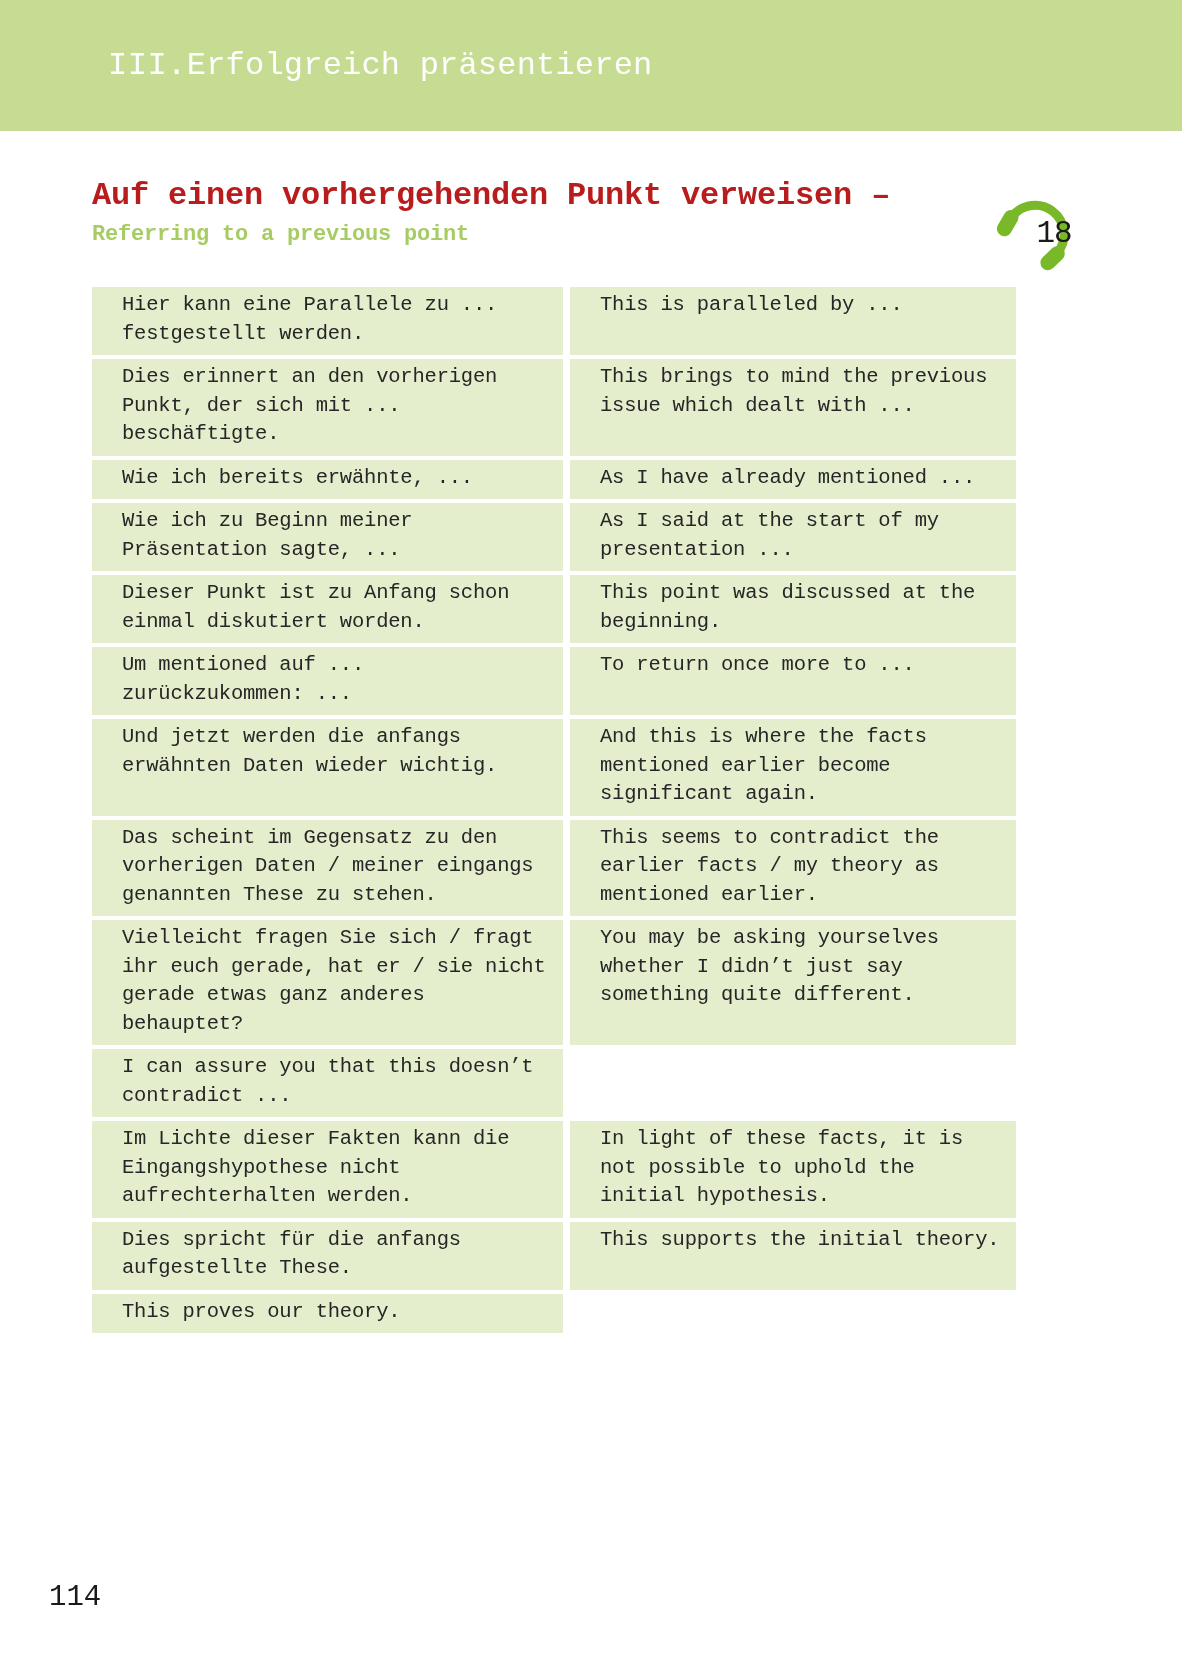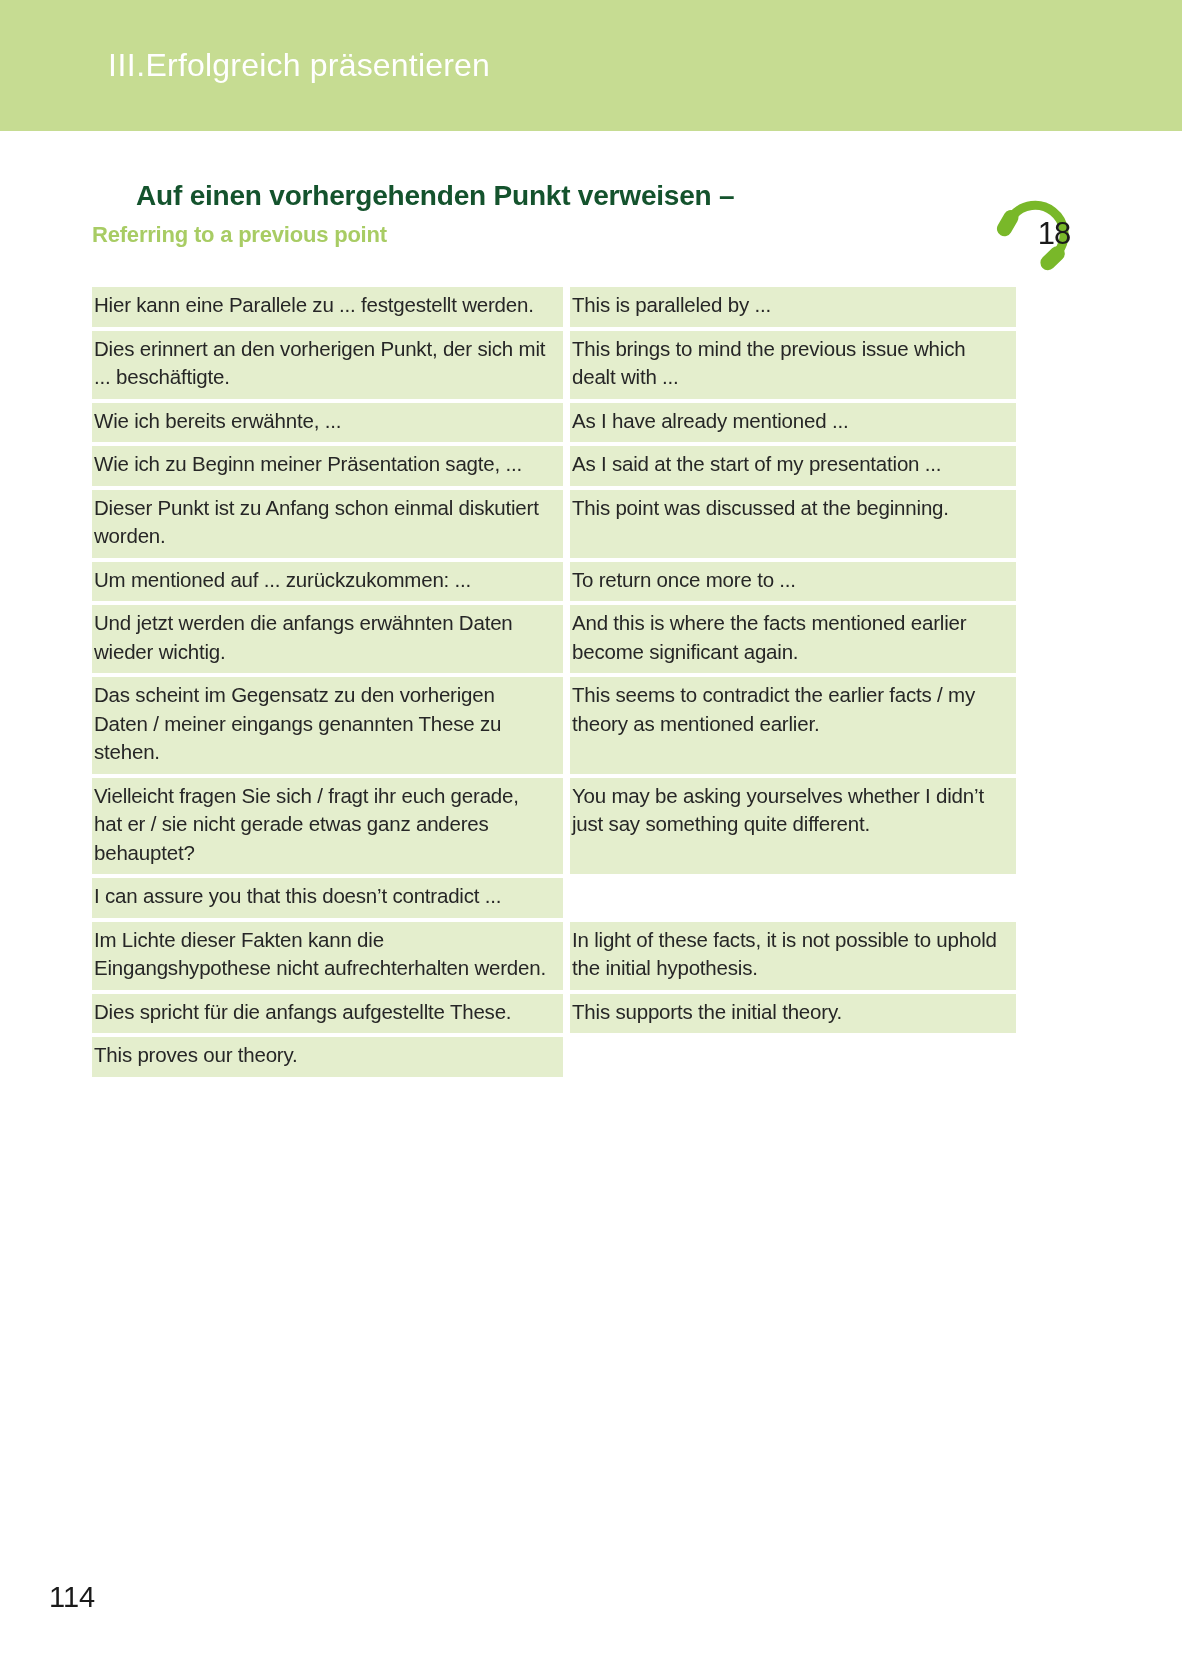--- a/index.html
+++ b/index.html
@@ -1,20 +1,20 @@
 <!DOCTYPE html>
 <html><head>
 <meta charset="utf-8">
 <style>
   html,body{margin:0;padding:0;background:#ffffff;}
   .page{
     position:relative;
     width:1182px;height:1654px;
     background:#ffffff;
-    font-family:Liberation Sans, sans-serif;
+    font-family:Liberation Mono, monospace;
     color:#222222;
     overflow:hidden;
   }
   
   .chapter-band{
     position:absolute;left:0;top:0;width:1182px;height:131px;
     background:#c6dc92;
     display:flex;align-items:center;
     box-sizing:border-box;
     padding-left:108px;
@@ -25,21 +25,21 @@
   .chapter-band .chap-title{
     color:#ffffff;font-size:32px;font-weight:500;letter-spacing:.2px;
   }
   
   .section-head{
     position:absolute;left:92px;top:176px;width:994px;
     display:flex;align-items:flex-start;
   }
   .section-titles{flex:1;line-height:39px;}
   .section-titles .t1{
-    display:block;color:#14532d;font-size:28px;font-weight:bold;letter-spacing:-.2px;margin-left:44px;
+    display:block;color:#b91c1c;font-size:32px;font-weight:bold;letter-spacing:-.2px;
   }
   .section-titles .t2{
     display:block;color:#a8cc64;font-size:22px;font-weight:bold;letter-spacing:-.2px;
   }
   .audio-badge{
     position:relative;width:92px;height:96px;margin-top:8px;flex:0 0 auto;
   }
   .audio-badge svg{position:absolute;left:0;top:0;}
   .audio-badge .track{
     position:absolute;left:38px;top:32px;width:44px;text-align:center;
@@ -49,21 +49,21 @@
   .phrase-table{
     position:absolute;left:92px;top:287px;width:924px;
     display:flex;flex-direction:column;gap:4px;
   }
   .row{
     display:grid;grid-template-columns:471px 446px;gap:7px;
   }
   .cell{
     background:#e4eecd;
     box-sizing:border-box;
-    padding:4px 12px 7px 2px;
+    padding:4px 12px 7px 30px;
     font-size:20.5px;line-height:28.5px;letter-spacing:-.2px;color:#262626;
   }
   
   .page-number{
     position:absolute;left:49px;top:1581px;
     font-size:29px;color:#1a1a1a;letter-spacing:0;
   }
 </style>
 </head>
 <body>

